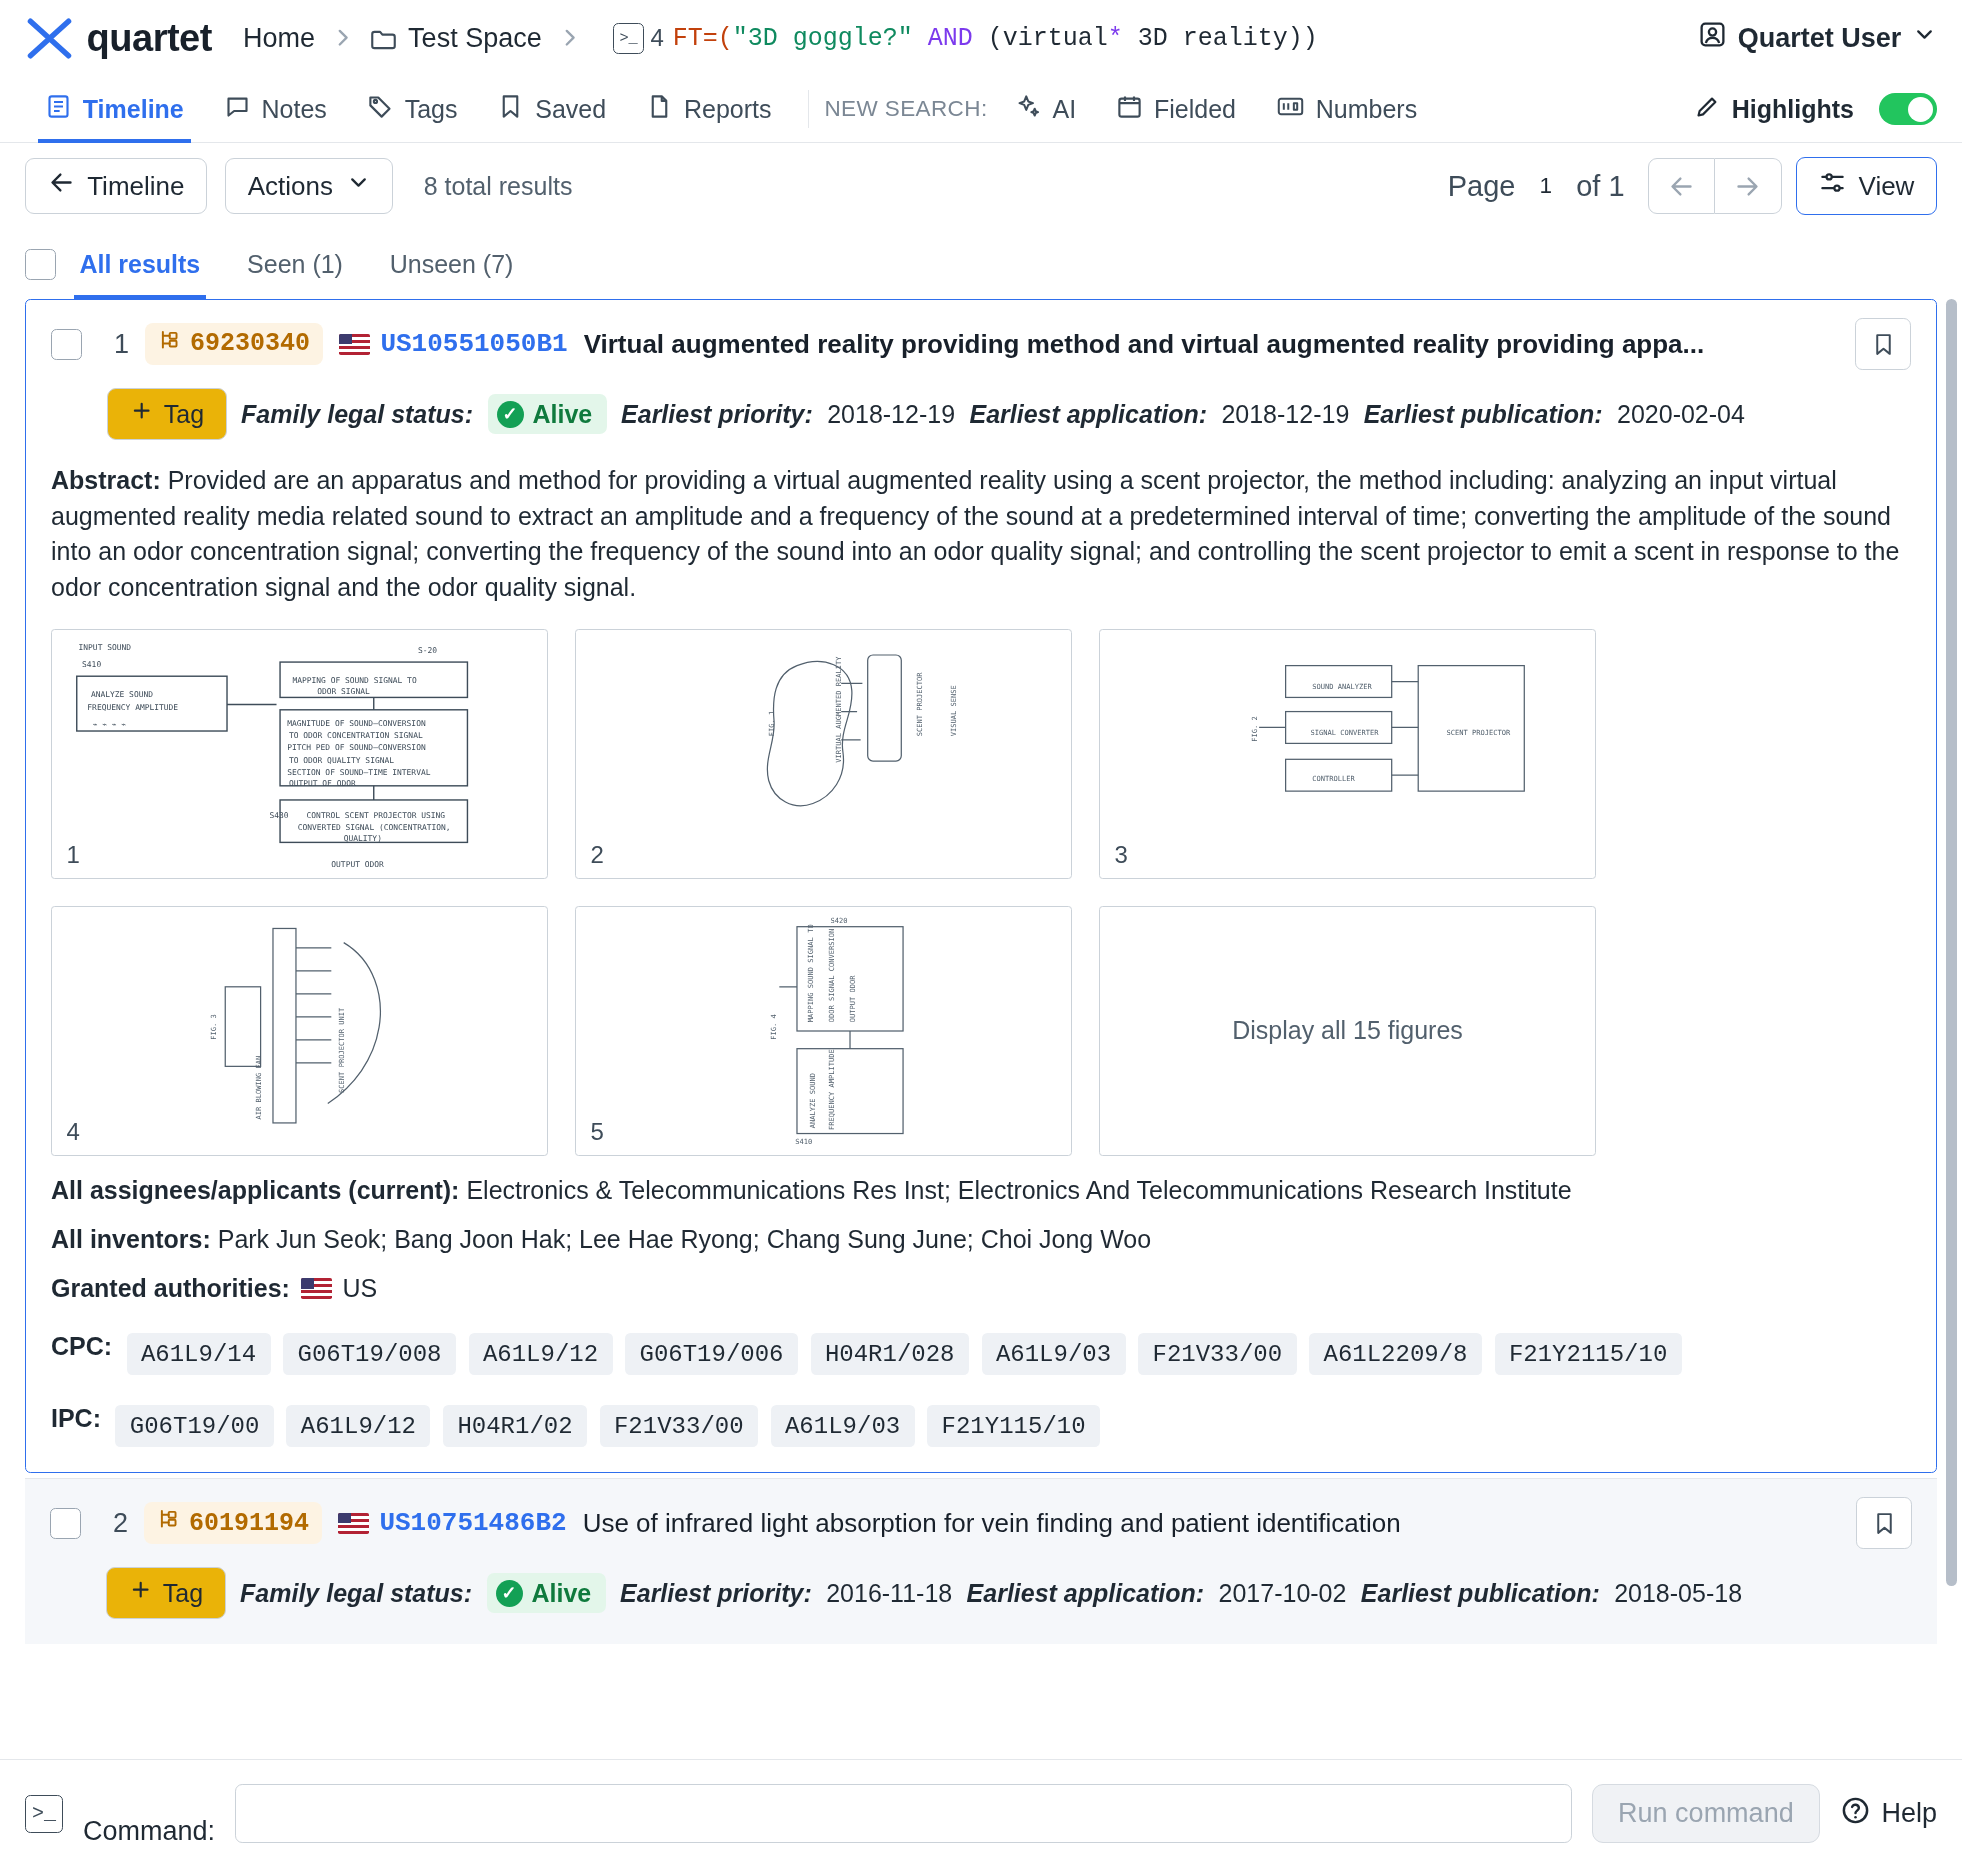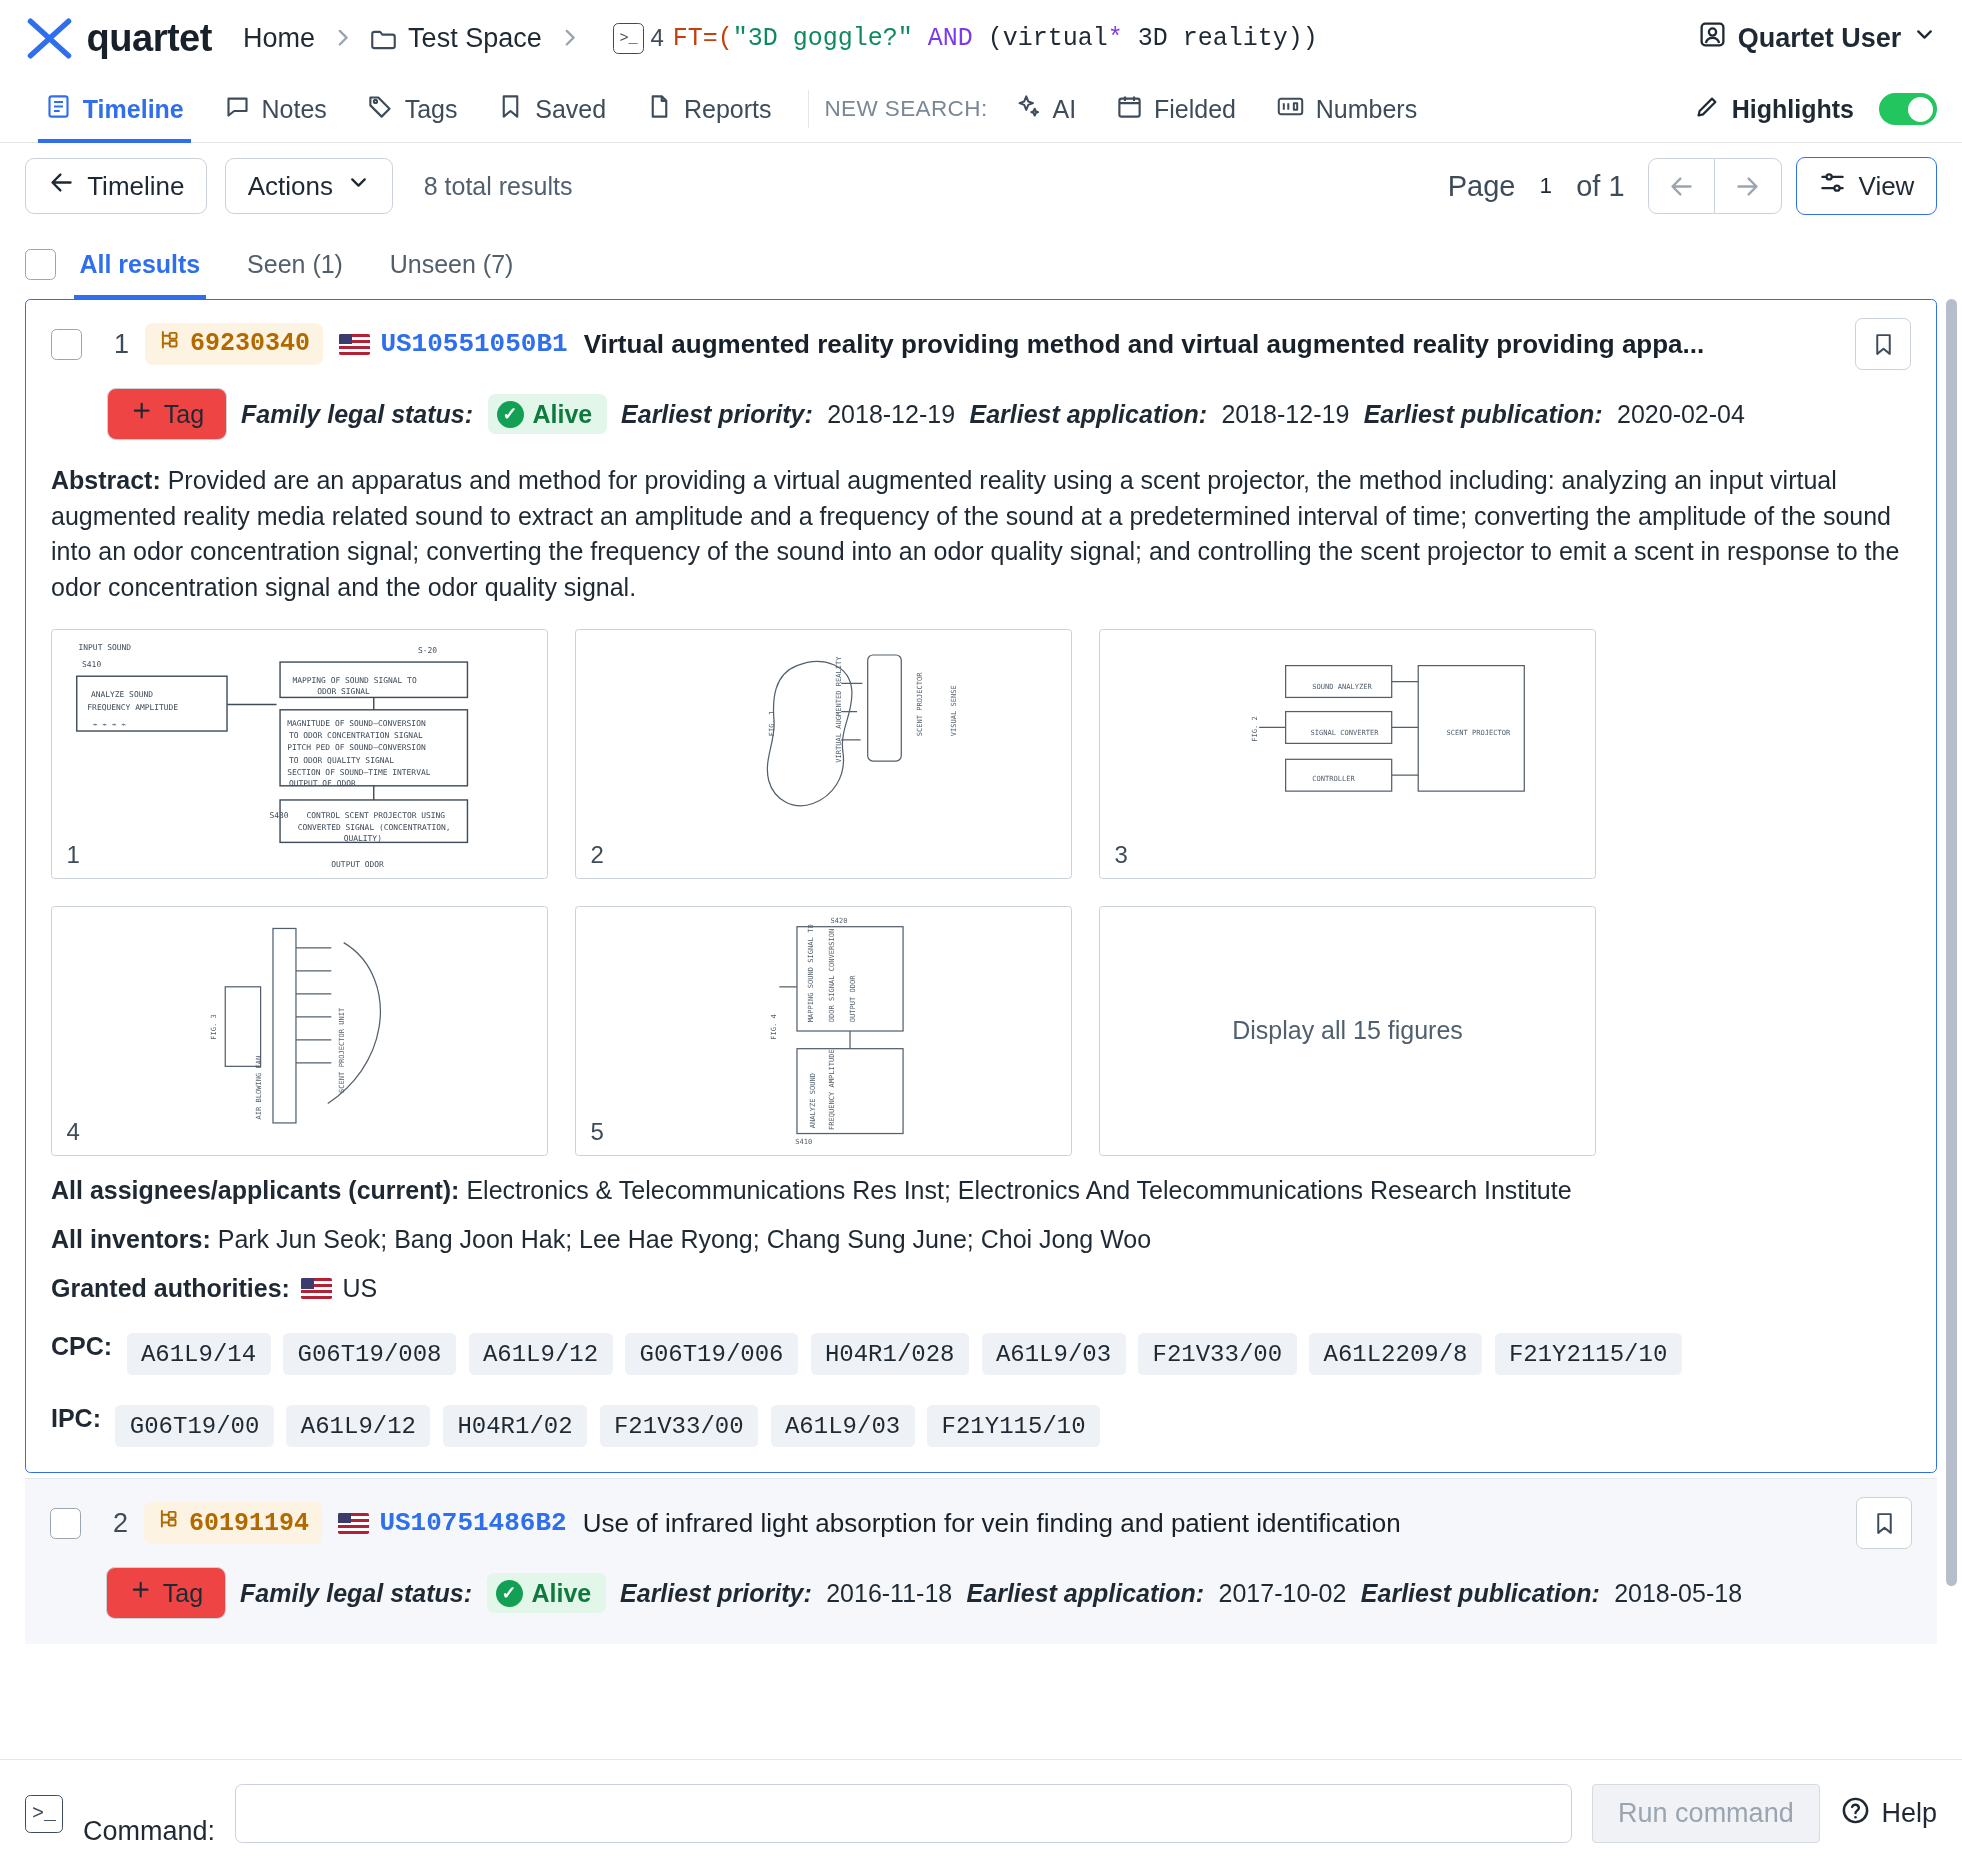--- a/index.html
+++ b/index.html
@@ -112,21 +112,21 @@
   }
   .flag:after { content:""; position:absolute; left:0; top:0; width:13.5px; height:10.8px; background:#3c3b6e; }
   .title { font-size:26px; font-weight:700; color:#18202a; flex:1; }
   .bookmark {
     width:56px; height:52px; border:0.9px solid #cbd2d9; border-radius:7.2px; background:#fff;
     display:flex; align-items:center; justify-content:center; color:#3e4c59;
   }
   .meta-row { display:flex; align-items:center; gap:14.4px; margin: 18px 0 0 56px; flex-wrap:wrap; }
   .tag-btn {
     display:flex; align-items:center; gap:10.8px; height:52px; padding:0 21.6px;
-    border:0.9px solid #cbd2d9; border-radius:9px; background:#ef4444; font-size:25px; color:#1f2933;
+    border:0.9px solid #cbd2d9; border-radius:9px; background:#eab308; font-size:25px; color:#1f2933;
   }
   .meta-label { font-size:25px; font-weight:700; color:#1f2933;font-style:italic; }
   .meta-value { font-size:25px; color:#1f2933; }
   .alive {
     display:flex; align-items:center; gap:9px; background:#e3f6ea; color:#0f7a3d;
     padding:5.4px 14.4px 5.4px 9px; border-radius:7.2px; font-size:25px; font-weight:600;
   }
   .check-circle { width:27px; height:27px; border-radius:50%; background:#13a055; color:#fff; display:flex; align-items:center; justify-content:center; font-size:18px; }
   .abstract { margin:23.4px 0 0 0; font-size:25px; line-height:1.42; color:#1f2933; }
   .abstract b { font-weight:700; }
@@ -157,21 +157,21 @@
   .scrollthumb { position:absolute; top:0; left:0; width:10.8px; height:1287px; background:#b6bec9; border-radius:5.4px; }
 
   
   .cmdbar {
     height:108px; border-top:0.9px solid #e4e7eb; display:flex; align-items:center;
     padding:0 25px; gap:20px; background:#fff;
   }
   .cmd-label { font-size:27px; color:#1f2933;margin-top:36px; }
   .cmd-input { flex:1; height:59px; border:0.9px solid #cbd2d9; border-radius:7.2px; background:#fff; }
   .run-btn {
-    height:59px; padding:0 25px; border:0.9px solid #d6dbe1; border-radius:4px;
+    height:59px; padding:0 25px; border:0.9px solid #d6dbe1; border-radius:11px;
     background:#f0f2f5; color:#9aa5b1; font-size:27px; display:flex; align-items:center;
   }
   .help-btn { display:flex; align-items:center; gap:10.8px; font-size:27px; color:#1f2933; }
   .sq-icon {
     width:38px; height:38px; border:1.8px solid #3e4c59; border-radius:5.4px; color:#3e4c59;
     display:flex; align-items:center; justify-content:center; font-size:20px; font-family:"Liberation Mono",monospace;
   }
 </style>
 </head>
 <body>

